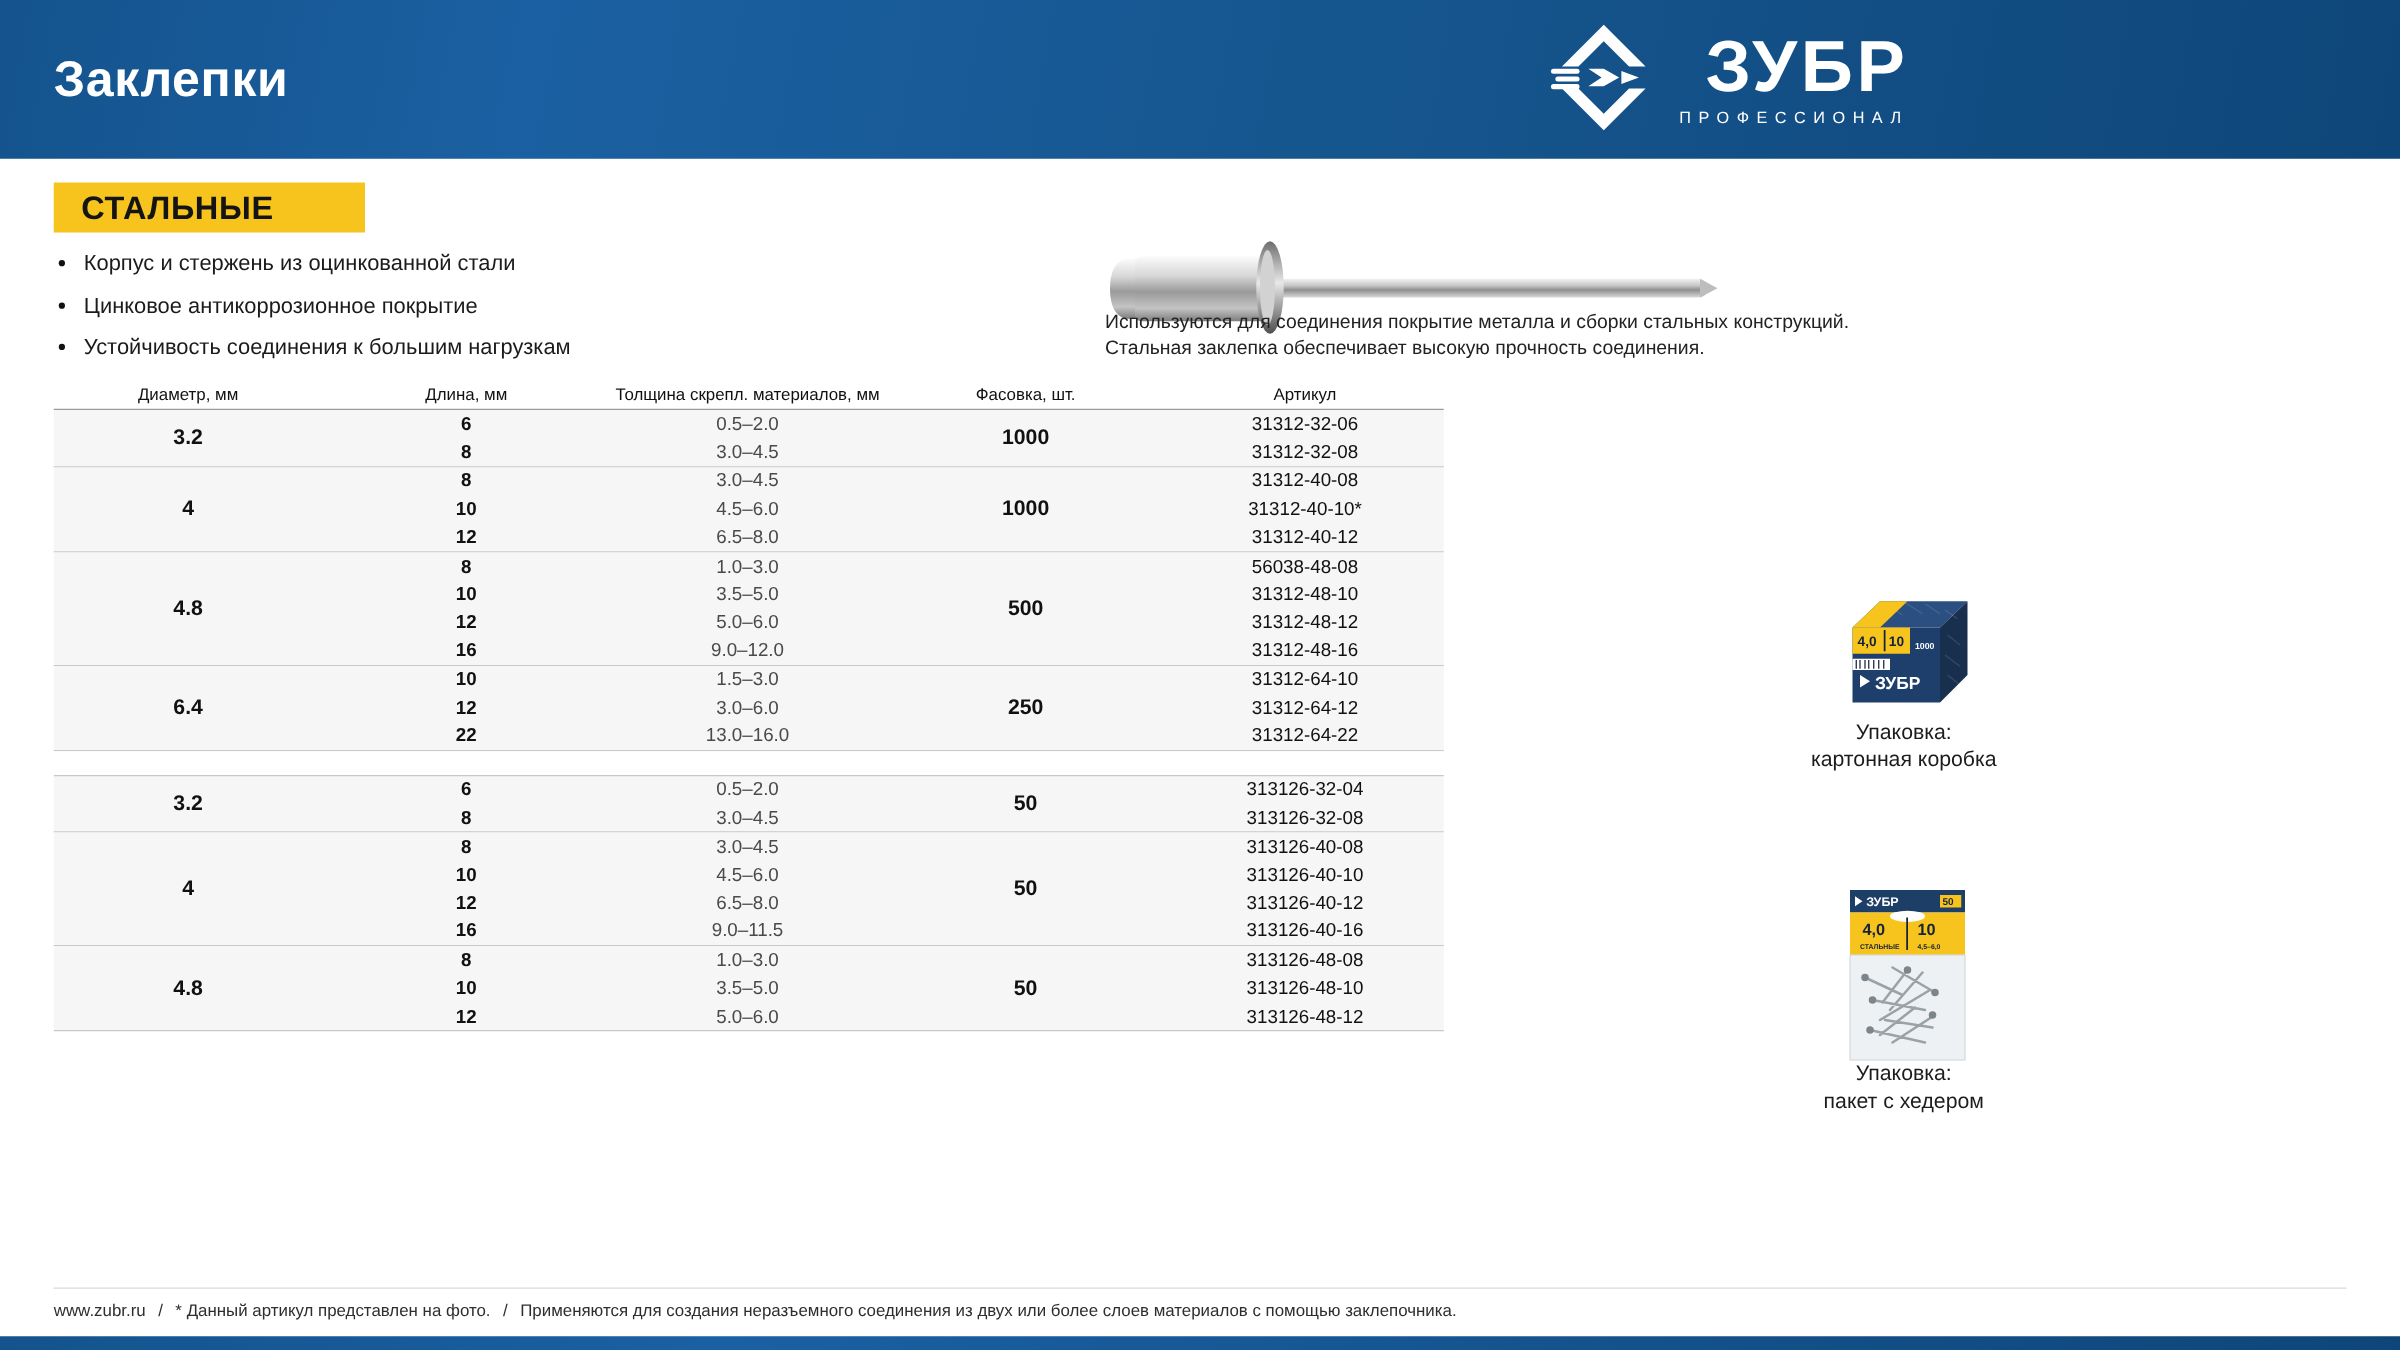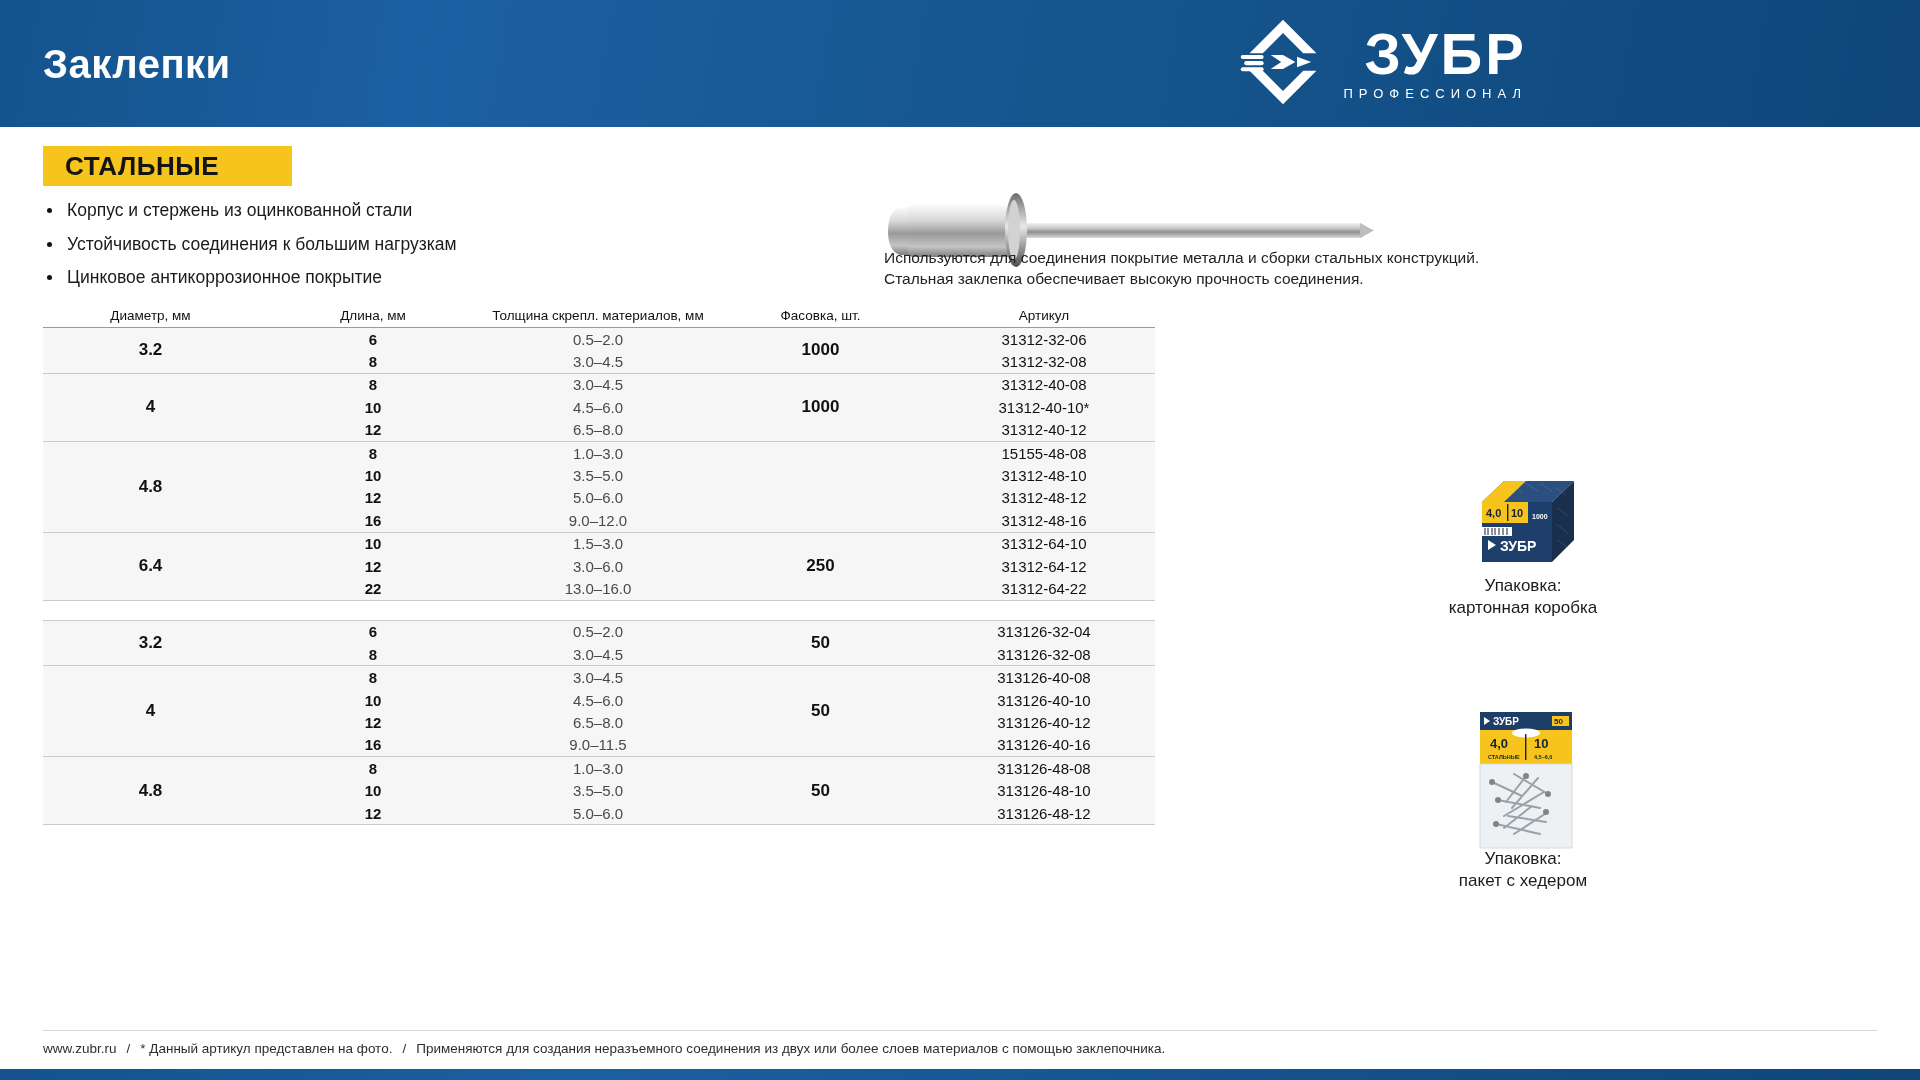--- a/index.html
+++ b/index.html
@@ -79,22 +79,22 @@
         <div class="logo-brand">ЗУБР</div>
         <div class="logo-sub">ПРОФЕССИОНАЛ</div>
       </div>
     </div>
   </div>
 
   <div class="badge">СТАЛЬНЫЕ</div>
 
   <ul class="features">
     <li>Корпус и стержень из оцинкованной стали</li>
+    <li>Цинковое антикоррозионное покрытие</li>
     <li>Устойчивость соединения к большим нагрузкам</li>
-    <li>Цинковое антикоррозионное покрытие</li>
   </ul>
 
   <svg class="rivet" width="500" height="128" viewBox="0 0 500 128">
     <defs>
       <linearGradient id="rodG" x1="0" y1="0" x2="0" y2="1">
         <stop offset="0" stop-color="#f2f2f2"></stop>
           <stop offset="0.35" stop-color="#c9c9c9"></stop>
         <stop offset="0.6" stop-color="#8f8f8f"></stop>
           <stop offset="1" stop-color="#d9d9d9"></stop>
       </linearGradient>
@@ -151,23 +151,24 @@
           <div class="gcell sku" style="grid-area: 1 / 5;">31312-40-08</div>
           <div class="gcell len" style="grid-area: 2 / 2;">10</div>
           <div class="gcell thick" style="grid-area: 2 / 3;">4.5–6.0</div>
           <div class="gcell sku" style="grid-area: 2 / 5;">31312-40-10*</div>
           <div class="gcell len" style="grid-area: 3 / 2;">12</div>
           <div class="gcell thick" style="grid-area: 3 / 3;">6.5–8.0</div>
           <div class="gcell sku" style="grid-area: 3 / 5;">31312-40-12</div>
         </div>
         <div class="tgroup" style="grid-template-rows: repeat(4, 22.4px);">
           <div class="gcell diam" style="grid-area: 1 / 1 / -1;">4.8</div>
+          <div class="gcell pack" style="grid-area: 1 / 4 / -1;">500</div>
           <div class="gcell len" style="grid-area: 1 / 2;">8</div>
           <div class="gcell thick" style="grid-area: 1 / 3;">1.0–3.0</div>
-          <div class="gcell sku" style="grid-area: 1 / 5;">15155-48-08</div>
+          <div class="gcell sku" style="grid-area: 1 / 5;">56038-48-08</div>
           <div class="gcell len" style="grid-area: 2 / 2;">10</div>
           <div class="gcell thick" style="grid-area: 2 / 3;">3.5–5.0</div>
           <div class="gcell sku" style="grid-area: 2 / 5;">31312-48-10</div>
           <div class="gcell len" style="grid-area: 3 / 2;">12</div>
           <div class="gcell thick" style="grid-area: 3 / 3;">5.0–6.0</div>
           <div class="gcell sku" style="grid-area: 3 / 5;">31312-48-12</div>
           <div class="gcell len" style="grid-area: 4 / 2;">16</div>
           <div class="gcell thick" style="grid-area: 4 / 3;">9.0–12.0</div>
           <div class="gcell sku" style="grid-area: 4 / 5;">31312-48-16</div>
         </div>

